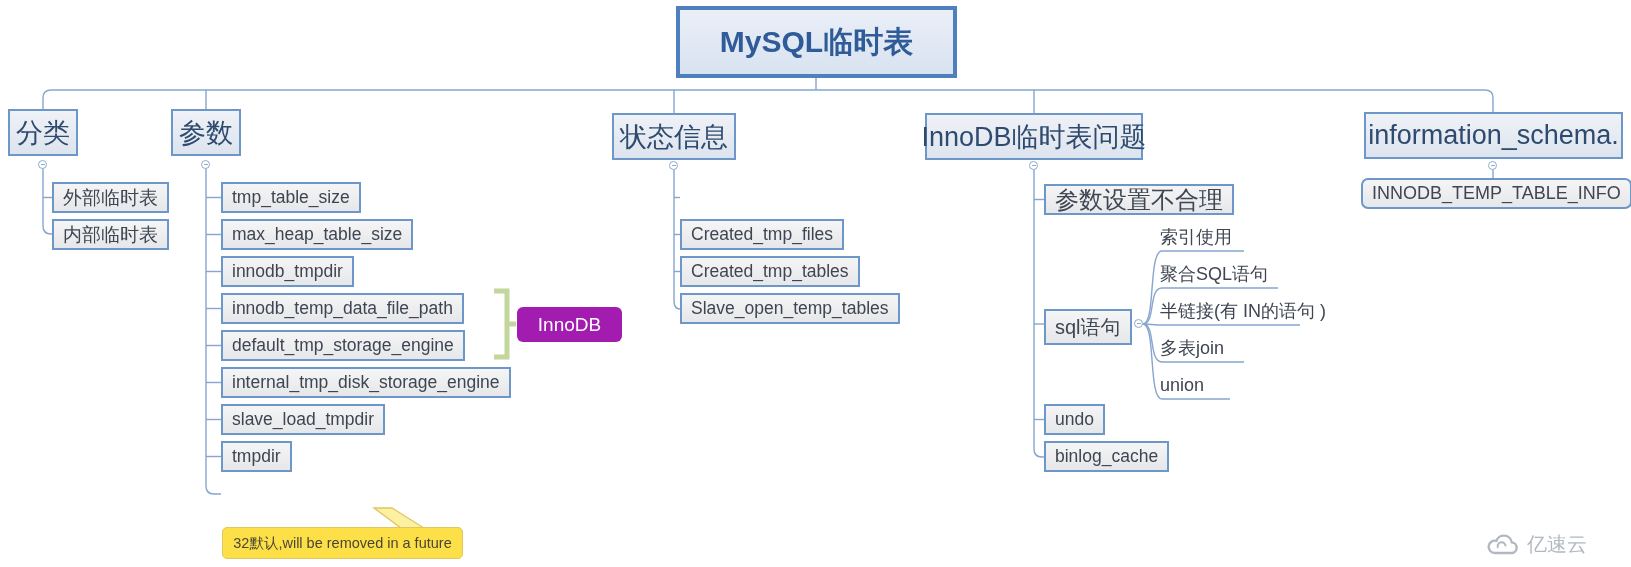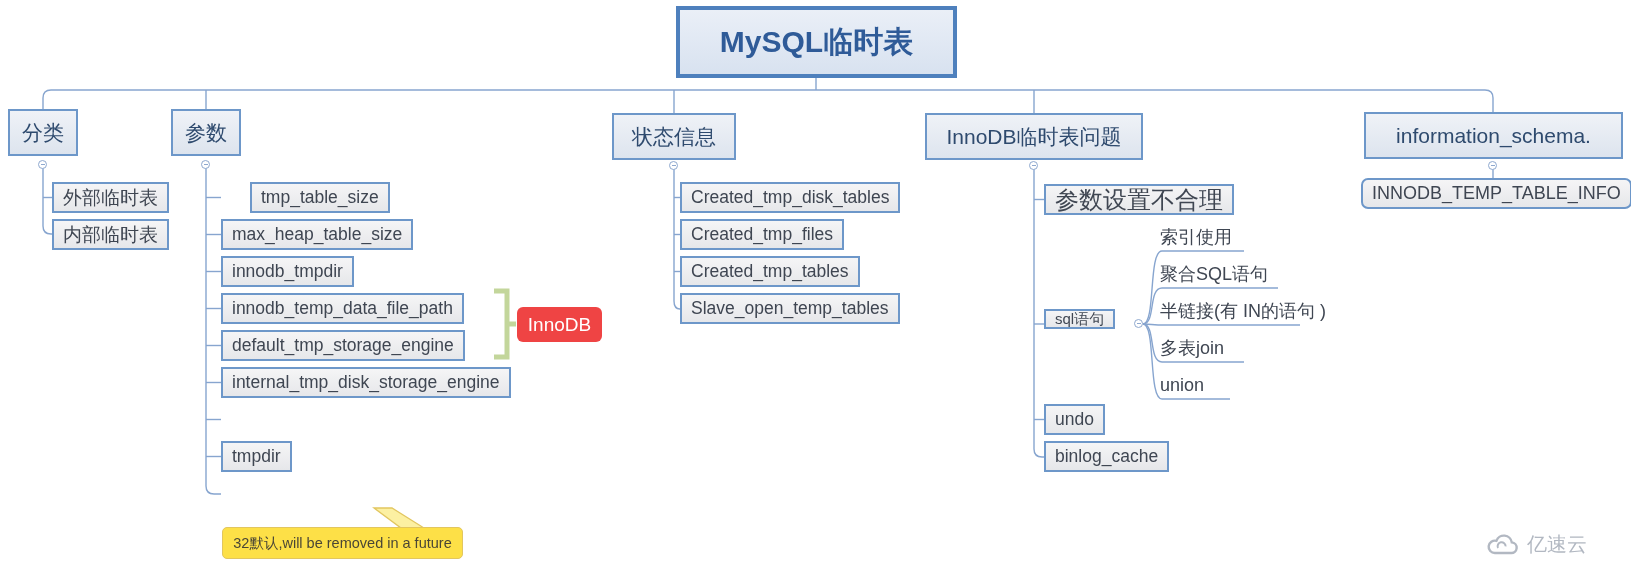--- a/index.html
+++ b/index.html
@@ -9,37 +9,37 @@
   }
   #wires{position:absolute;left:0;top:0;width:1631px;height:567px;}
   .node{position:absolute;box-sizing:border-box;display:flex;align-items:center;justify-content:center;white-space:nowrap;}
   .root{
     left:676px;top:6px;width:281px;height:72px;
     border:4px solid #4e80bd;background:linear-gradient(#eaeff7,#d8e2f0);
     font-size:30px;font-weight:bold;color:#2f5b98;
   }
   .branch{
     border:2px solid #6d97c9;background:linear-gradient(#eff2f7,#dde4ee);
-    font-size:21px;color:#2e4a6e;height:47px;
+    font-size:27px;color:#2e4a6e;height:47px;
   }
   .leaf{
     border:2px solid #6d97c9;background:linear-gradient(#f5f5f6,#e6e7ea);
     font-size:17.5px;color:#3f4652;height:31px;padding:0 9px;justify-content:flex-start;
   }
   .subtopic{
     position:absolute;white-space:nowrap;font-size:18px;color:#3f4652;height:27px;line-height:27px;
   }
   .collapse{
     position:absolute;width:9px;height:9px;border:1px solid #8fa9cf;border-radius:50%;
     background:#fff;display:flex;align-items:center;justify-content:center;box-sizing:border-box;
   }
   .collapse::after{content:"";display:block;width:4px;height:1px;background:#8fa9cf;}
   .group-label{
-    left:517px;top:307px;width:85px;height:35px;border-radius:6px;
-    background:#ef4444;color:#ffffff;font-size:19px;
+    left:517px;top:307px;width:105px;height:35px;border-radius:6px;
+    background:#a21caf;color:#ffffff;font-size:19px;
   }
   .note{
     left:222px;top:527px;width:241px;height:32px;border-radius:5px;
     border:1.5px solid #e2c65f;background:#fde047;font-size:14.5px;color:#4a4636;z-index:3;
   }
   .watermark{
     position:absolute;left:1486px;top:531px;display:flex;align-items:center;gap:5px;
     color:#b2b8c2;font-size:20px;
   }
 </style>
@@ -110,38 +110,38 @@
   <div class="collapse" style="left:38px;top:160px;"></div>
   <div class="collapse" style="left:201px;top:160px;"></div>
   <div class="collapse" style="left:669px;top:161px;"></div>
   <div class="collapse" style="left:1029px;top:161px;"></div>
   <div class="collapse" style="left:1488px;top:161px;"></div>
   <div class="collapse" style="left:1134px;top:319px;"></div>
 
   <div class="node leaf" style="left:52px;top:182px;font-size:19px;">外部临时表</div>
   <div class="node leaf" style="left:52px;top:219px;font-size:19px;">内部临时表</div>
 
-  <div class="node leaf" style="left:221px;top:182px;margin-left:29px;">tmp_table_size</div>
+  <div class="node leaf" style="left:221px;top:182px;">tmp_table_size</div>
   <div class="node leaf" style="left:221px;top:219px;">max_heap_table_size</div>
   <div class="node leaf" style="left:221px;top:256px;">innodb_tmpdir</div>
   <div class="node leaf" style="left:221px;top:293px;">innodb_temp_data_file_path</div>
   <div class="node leaf" style="left:221px;top:330px;">default_tmp_storage_engine</div>
   <div class="node leaf" style="left:221px;top:367px;">internal_tmp_disk_storage_engine</div>
+  <div class="node leaf" style="left:221px;top:404px;">slave_load_tmpdir</div>
   <div class="node leaf" style="left:221px;top:441px;">tmpdir</div>
 
   <div class="node group-label">InnoDB</div>
   <div class="node note">32默认,will be removed in a future</div>
 
-  <div class="node leaf" style="left:680px;top:182px;">Created_tmp_disk_tables</div>
   <div class="node leaf" style="left:680px;top:219px;">Created_tmp_files</div>
   <div class="node leaf" style="left:680px;top:256px;">Created_tmp_tables</div>
   <div class="node leaf" style="left:680px;top:293px;">Slave_open_temp_tables</div>
 
   <div class="node leaf" style="left:1044px;top:184px;font-size:24px;">参数设置不合理</div>
-  <div class="node leaf" style="left:1044px;top:309px;height:20px;font-size:15px;">sql语句</div>
+  <div class="node leaf" style="left:1044px;top:309px;height:36px;font-size:20px;">sql语句</div>
   <div class="node leaf" style="left:1044px;top:404px;">undo</div>
   <div class="node leaf" style="left:1044px;top:441px;">binlog_cache</div>
 
   <div class="subtopic" style="left:1160px;top:224px;">索引使用</div>
   <div class="subtopic" style="left:1160px;top:261px;">聚合SQL语句</div>
   <div class="subtopic" style="left:1160px;top:298px;">半链接(有 IN的语句 )</div>
   <div class="subtopic" style="left:1160px;top:335px;">多表join</div>
   <div class="subtopic" style="left:1160px;top:372px;">union</div>
 
   <div class="node leaf" style="left:1361px;top:178px;font-size:18px;border-radius:7px;">INNODB_TEMP_TABLE_INFO</div>

